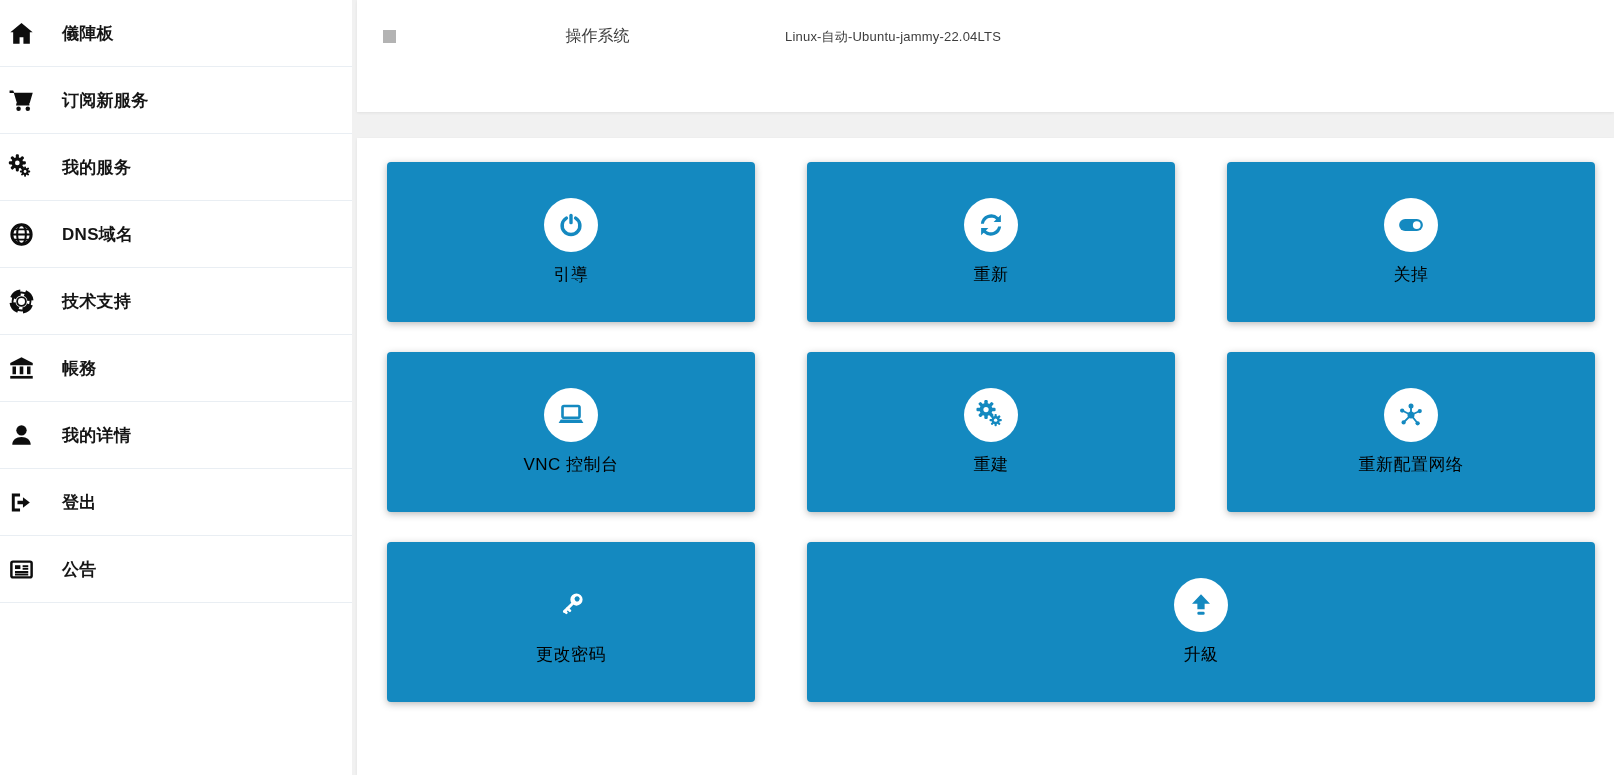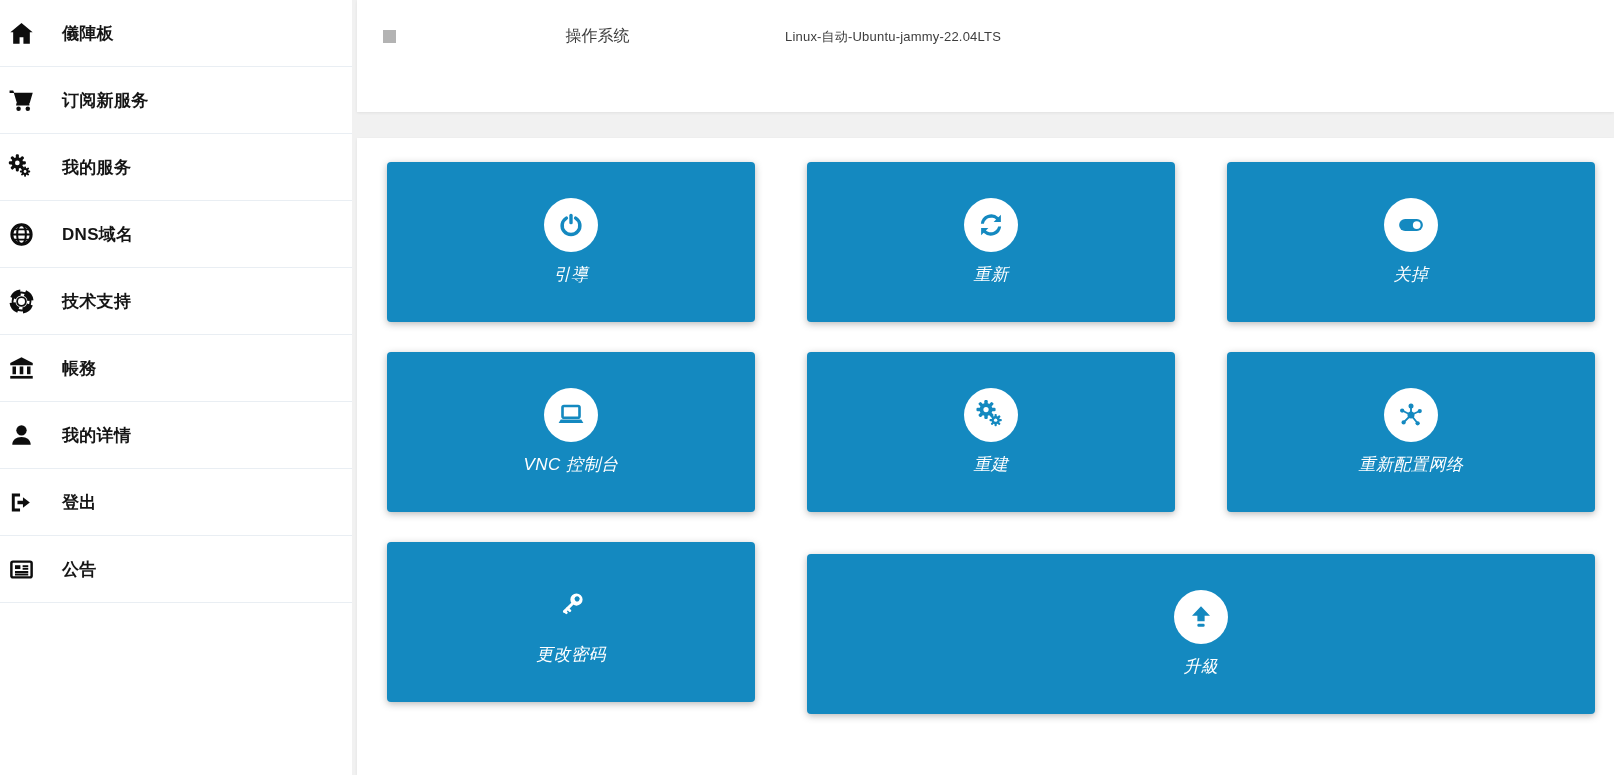--- a/index.html
+++ b/index.html
@@ -58,23 +58,23 @@
     box-shadow:0 2px 7px rgba(70,70,70,.38);
     display:flex;flex-direction:column;align-items:center;justify-content:center;
     gap:11px;cursor:pointer;
   }
   .action-button .circle{
     width:54px;height:54px;border-radius:50%;background:#fff;color:var(--accent);
     display:flex;align-items:center;justify-content:center;flex:0 0 auto;
   }
   .action-button.no-circle .circle{background:transparent;color:#fff;}
   .action-button .action-label{
-    color:#ffffff;font-size:17px;letter-spacing:.5px;font-style:italic;
-  }
-  .span-two{grid-column:2 / 4;margin-top:12px;}
+    color:#000000;font-size:17px;letter-spacing:.5px;
+  }
+  .span-two{grid-column:2 / 4;}
   svg{display:block;}
 </style>
 </head>
 <body>
 
 <svg width="0" height="0" style="position:absolute" aria-hidden="true">
   <defs>
     <g id="gearshape">
       <rect x="10.3" y="2.5" width="3.4" height="19" rx="1.2"></rect>
       <rect x="10.3" y="2.5" width="3.4" height="19" rx="1.2" transform="rotate(45 12 12)"></rect>

